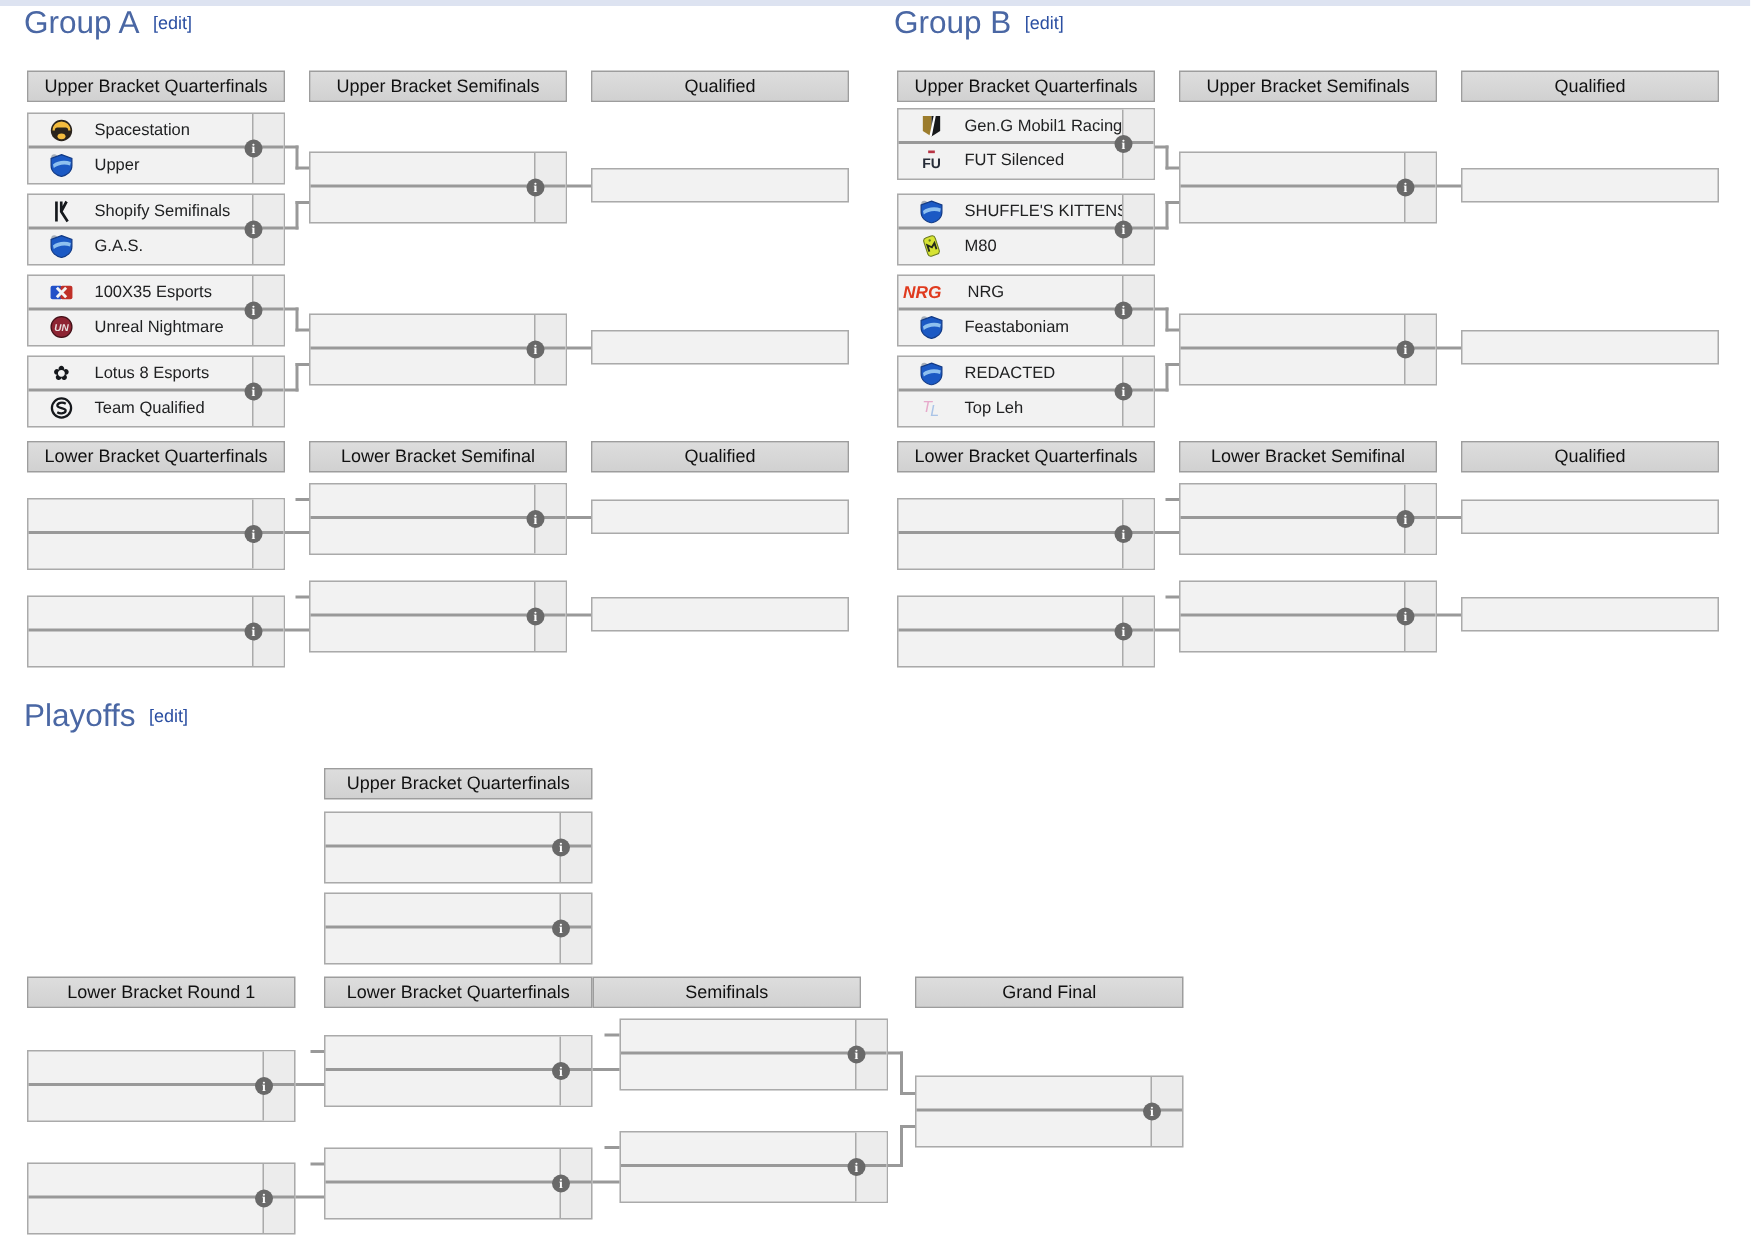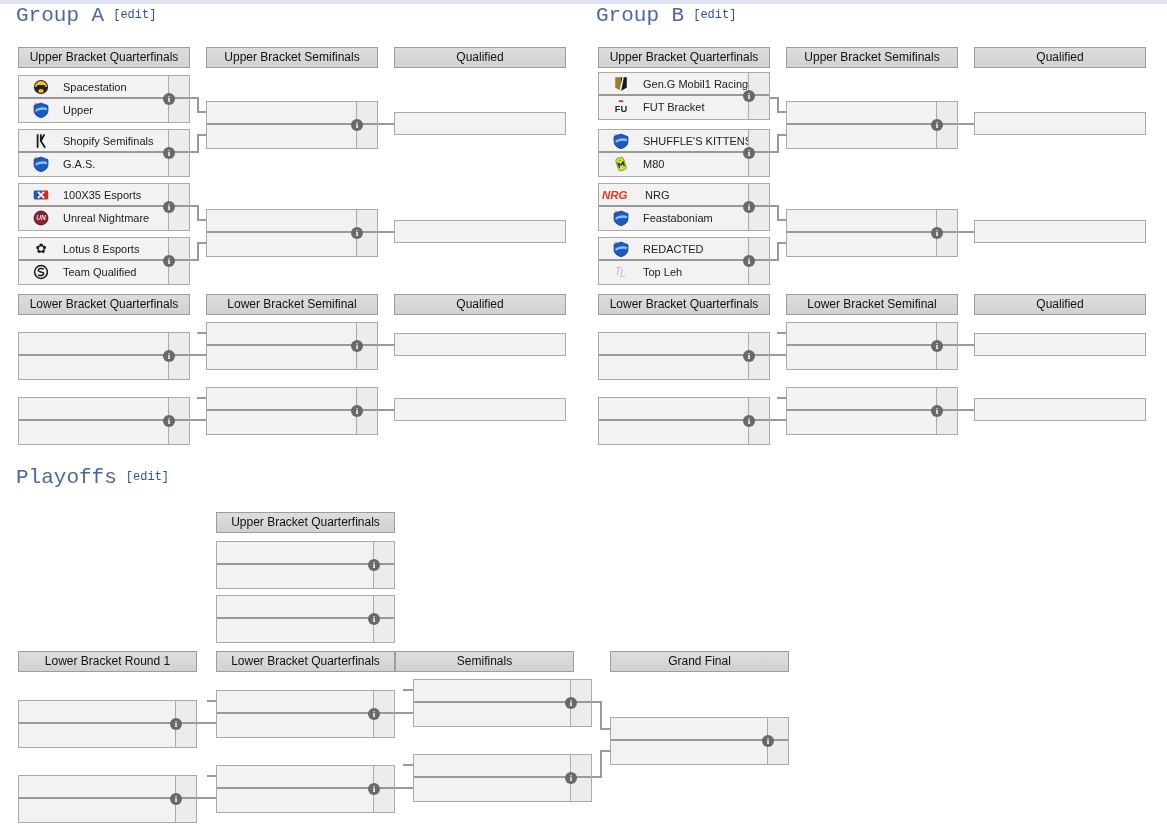--- a/index.html
+++ b/index.html
@@ -1,18 +1,18 @@
 <!DOCTYPE html>
 <html><head>
 <meta charset="utf-8">
 <style>
   html,body{margin:0;padding:0;background:#fff;}
   #app{position:relative;width:1167px;height:829px;background:#ffffff;font-family:"Liberation Sans",sans-serif;overflow:hidden;}
   .topband{position:absolute;left:0;top:0;width:1167px;height:4px;background:#dde3f1;}
-  .sect-title{position:absolute;font-size:21px;color:#4a67a4;white-space:nowrap;font-family:Liberation Mono, monospace;}
+  .sect-title{position:absolute;font-size:21px;color:#4a67a4;white-space:nowrap;}
   .sect-title .edit{font-size:12px;color:#2b4fa2;text-decoration:none;margin-left:9px;vertical-align:3px;cursor:pointer;}
   .hdr{position:absolute;width:172px;height:21px;box-sizing:border-box;border:1px solid #9d9d9d;
        background:linear-gradient(#dddddd,#d1d1d1);font-size:12px;line-height:19px;text-align:center;
        color:#111;white-space:nowrap;overflow:hidden;}
   .hdr.pw{width:179px;}
   .match{position:absolute;width:172px;height:48px;box-sizing:border-box;border:1px solid #aaa;background:#f2f2f2;}
   .match.pw{width:179px;}
   .scorecol{position:absolute;top:0;bottom:0;right:0;width:20px;border-left:1px solid #aaa;background:#ececec;z-index:1;}
   .mline{position:absolute;left:0;right:0;top:21px;height:2px;background:#999;z-index:2;}
   .trow{position:absolute;left:0;right:21px;height:21px;display:flex;align-items:center;z-index:1;}
@@ -223,21 +223,21 @@
       </span>
       <span class="tname">Gen.G Mobil1 Racing</span>
     </div>
     <div class="trow b">
       <span class="logo">
         <svg width="16" height="16" viewBox="0 0 18 18">
             <rect x="6.5" y="1.5" width="5" height="2" fill="#b83445"></rect>
             <text x="9" y="14.5" text-anchor="middle" font-size="10.5" font-weight="bold" fill="#252b36">FU</text>
           </svg>
       </span>
-      <span class="tname">FUT Bracket</span>
+      <span class="tname">FUT Silenced</span>
     </div>
     <div class="scorecol"></div>
     <div class="mline"></div>
     <div class="info">i</div>
   </div>
 
   <div class="match" style="left:598px;top:129px">
     <div class="trow t">
       <span class="logo">
         <svg width="16" height="16" viewBox="0 0 18 18">

